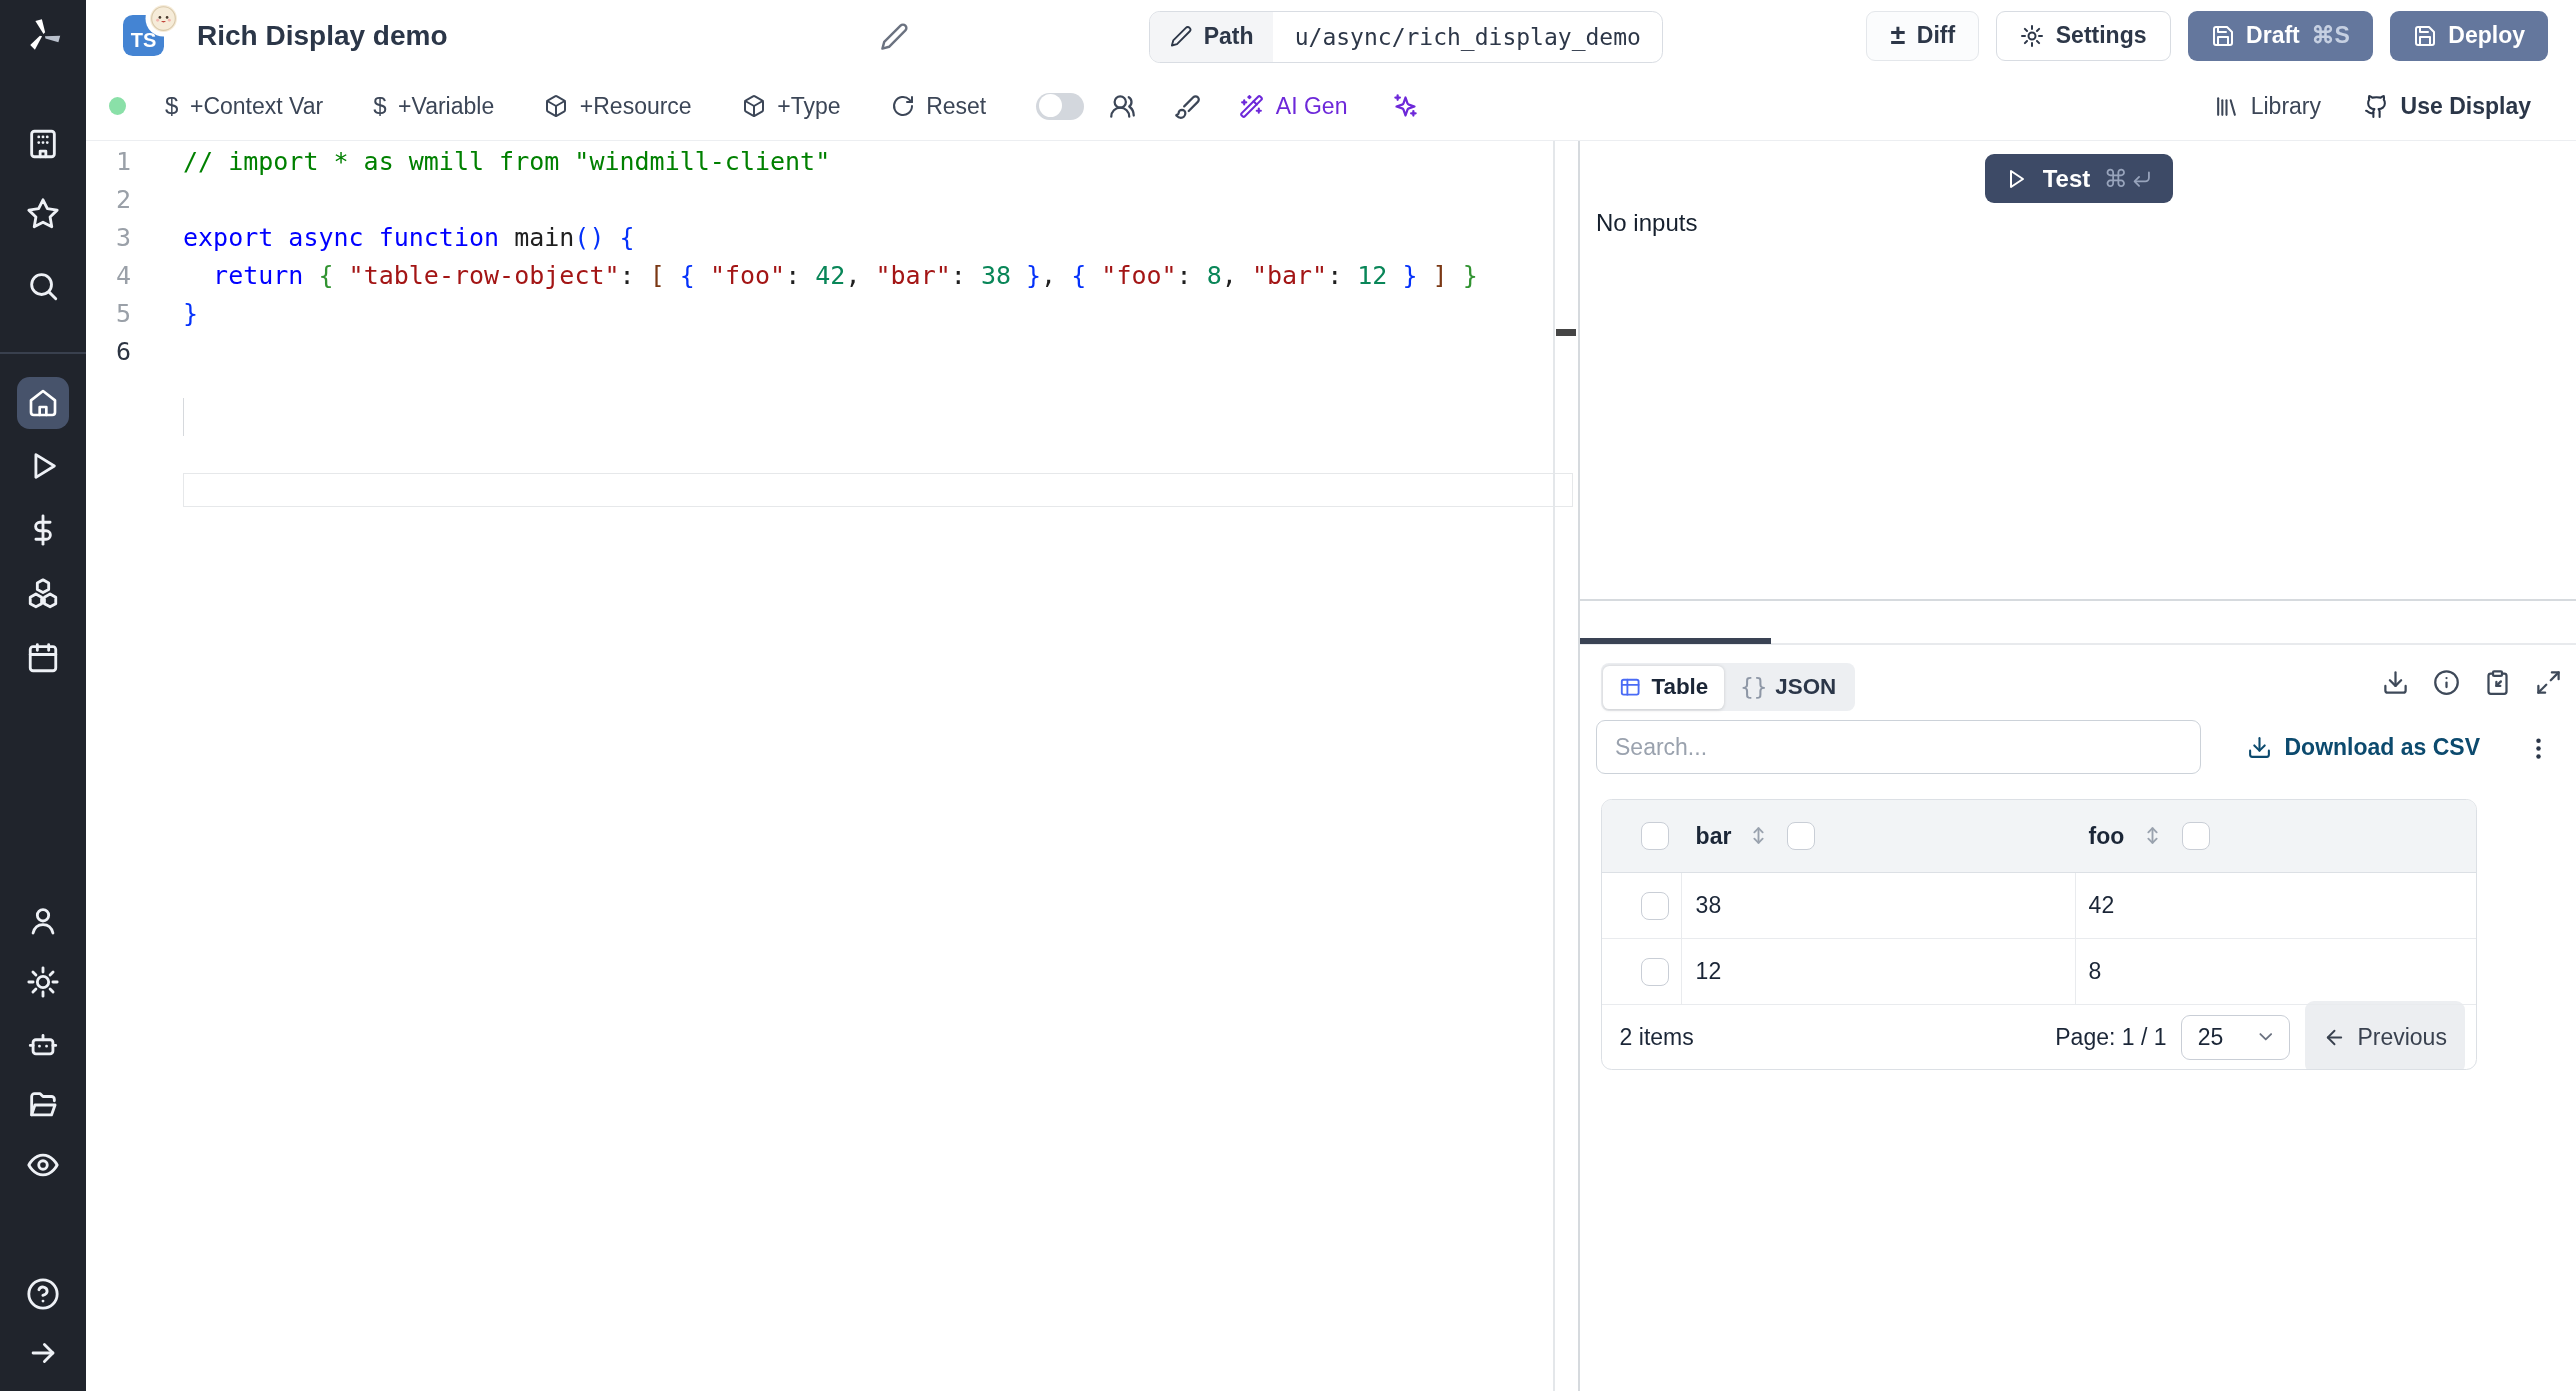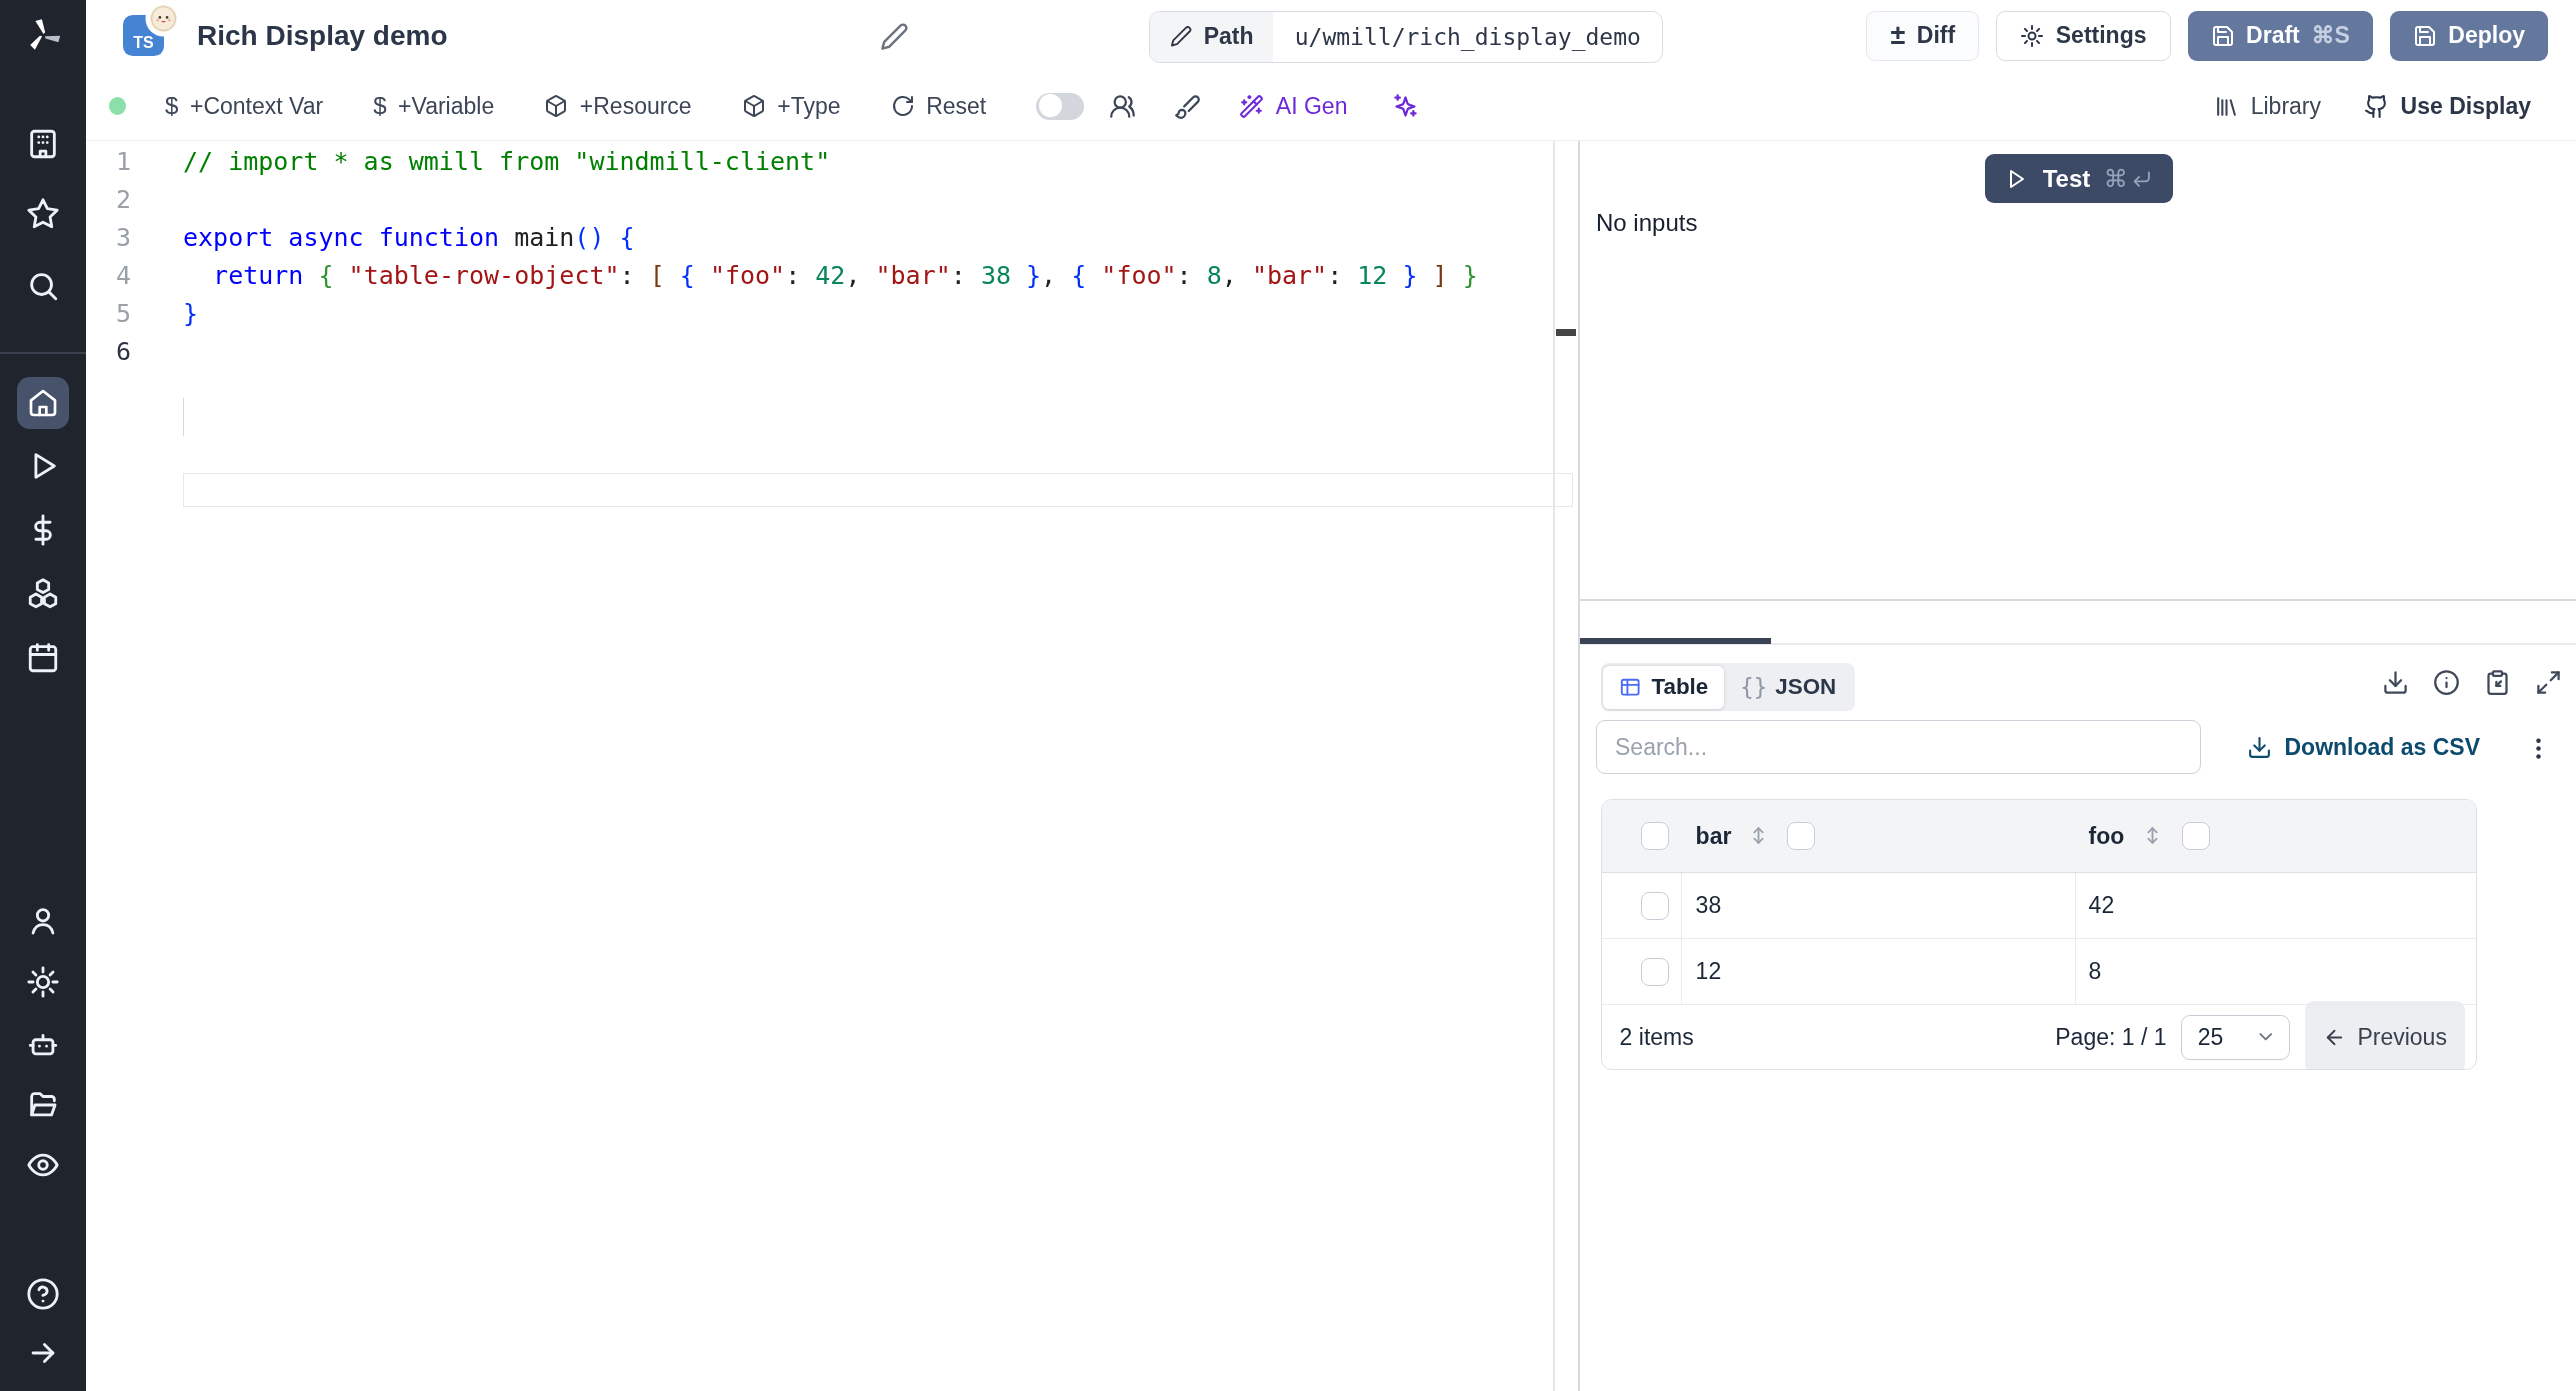--- a/index.html
+++ b/index.html
@@ -11,21 +11,21 @@
   
   .sidebar{position:absolute;left:0;top:0;width:86px;height:1392px;background:#20242c;}
   .sb-item{position:absolute;left:0;width:86px;display:flex;justify-content:center;color:#eef1f6;}
   .sb-active{position:absolute;left:17px;width:52px;height:52px;border-radius:12.5px;background:#47536b;
              display:flex;align-items:center;justify-content:center;color:#fff;}
   .sb-div{position:absolute;left:0;top:352px;width:86px;height:1.8px;background:#39404e;}
 
   
   .header{position:absolute;left:86px;top:0;width:2490px;height:72px;background:#fff;}
   .ts-badge{position:absolute;left:37px;top:15px;width:41px;height:41px;border-radius:9.8px;background:#4484d3;
-            color:#fff;font-weight:bold;font-size:16px;display:flex;align-items:flex-end;justify-content:center;padding-bottom:3.6px;box-sizing:border-box;}
+            color:#fff;font-weight:bold;font-size:20px;display:flex;align-items:flex-end;justify-content:center;padding-bottom:3.6px;box-sizing:border-box;}
   .emoji{position:absolute;left:64px;top:4.5px;width:27px;height:27px;border-radius:50%;background:#f6ecd9;box-shadow:0 0 0 4.5px #fff;}
   .title{position:absolute;left:111px;top:0;height:72px;line-height:72px;font-size:28px;font-weight:700;color:#2b3648;}
   .hdr-pencil{position:absolute;left:794px;top:21.5px;color:#6b7280;}
   .path-pill{position:absolute;left:1063px;top:10.7px;height:50px;border:1.8px solid #d9dde3;border-radius:10.7px;
              display:flex;align-items:stretch;overflow:hidden;background:#fff;}
   .path-left{background:#f4f5f7;display:flex;align-items:center;gap:11.6px;padding:0 19.7px;font-size:23px;font-weight:600;color:#2d3748;}
   .path-right{display:flex;align-items:center;padding:0 21.5px;font-family:"DejaVu Sans Mono",monospace;font-size:23px;color:#2d3748;}
   .hdr-btns{position:absolute;right:28px;top:10.7px;display:flex;gap:17px;}
   .btn{height:50px;border-radius:9px;display:flex;align-items:center;gap:11.6px;padding:0 23px;
        font-size:23px;font-weight:600;color:#2d3748;box-sizing:border-box;}
@@ -248,21 +248,21 @@
         <path d="M17 3a2.8 2.8 0 1 1 4 4L7.5 20.5 2 22l1.5-5.5Z"></path>
       </svg>
     </div>
     <div class="path-pill">
       <div class="path-left">
         <svg class="ic" width="22.4" height="22.4" viewBox="0 0 24 24">
           <path d="M17 3a2.8 2.8 0 1 1 4 4L7.5 20.5 2 22l1.5-5.5Z"></path>
         </svg>
         <span>Path</span>
       </div>
-      <div class="path-right">u/wmill/rich_display_demo</div>
+      <div class="path-right">u/async/rich_display_demo</div>
     </div>
     <div class="hdr-btns">
       <div class="btn btn-diff">
         <span class="pm-glyph">±</span>
         <span>Diff</span>
       </div>
       <div class="btn btn-settings">
         <svg class="ic" width="24" height="24" viewBox="0 0 24 24">
           <circle cx="12" cy="12" r="3.5"></circle>
           <path d="M12 2v3M12 19v3M2 12h3M19 12h3M4.9 4.9l2.1 2.1M17 17l2.1 2.1M19.1 4.9L17 7M7 17l-2.1 2.1"></path>

